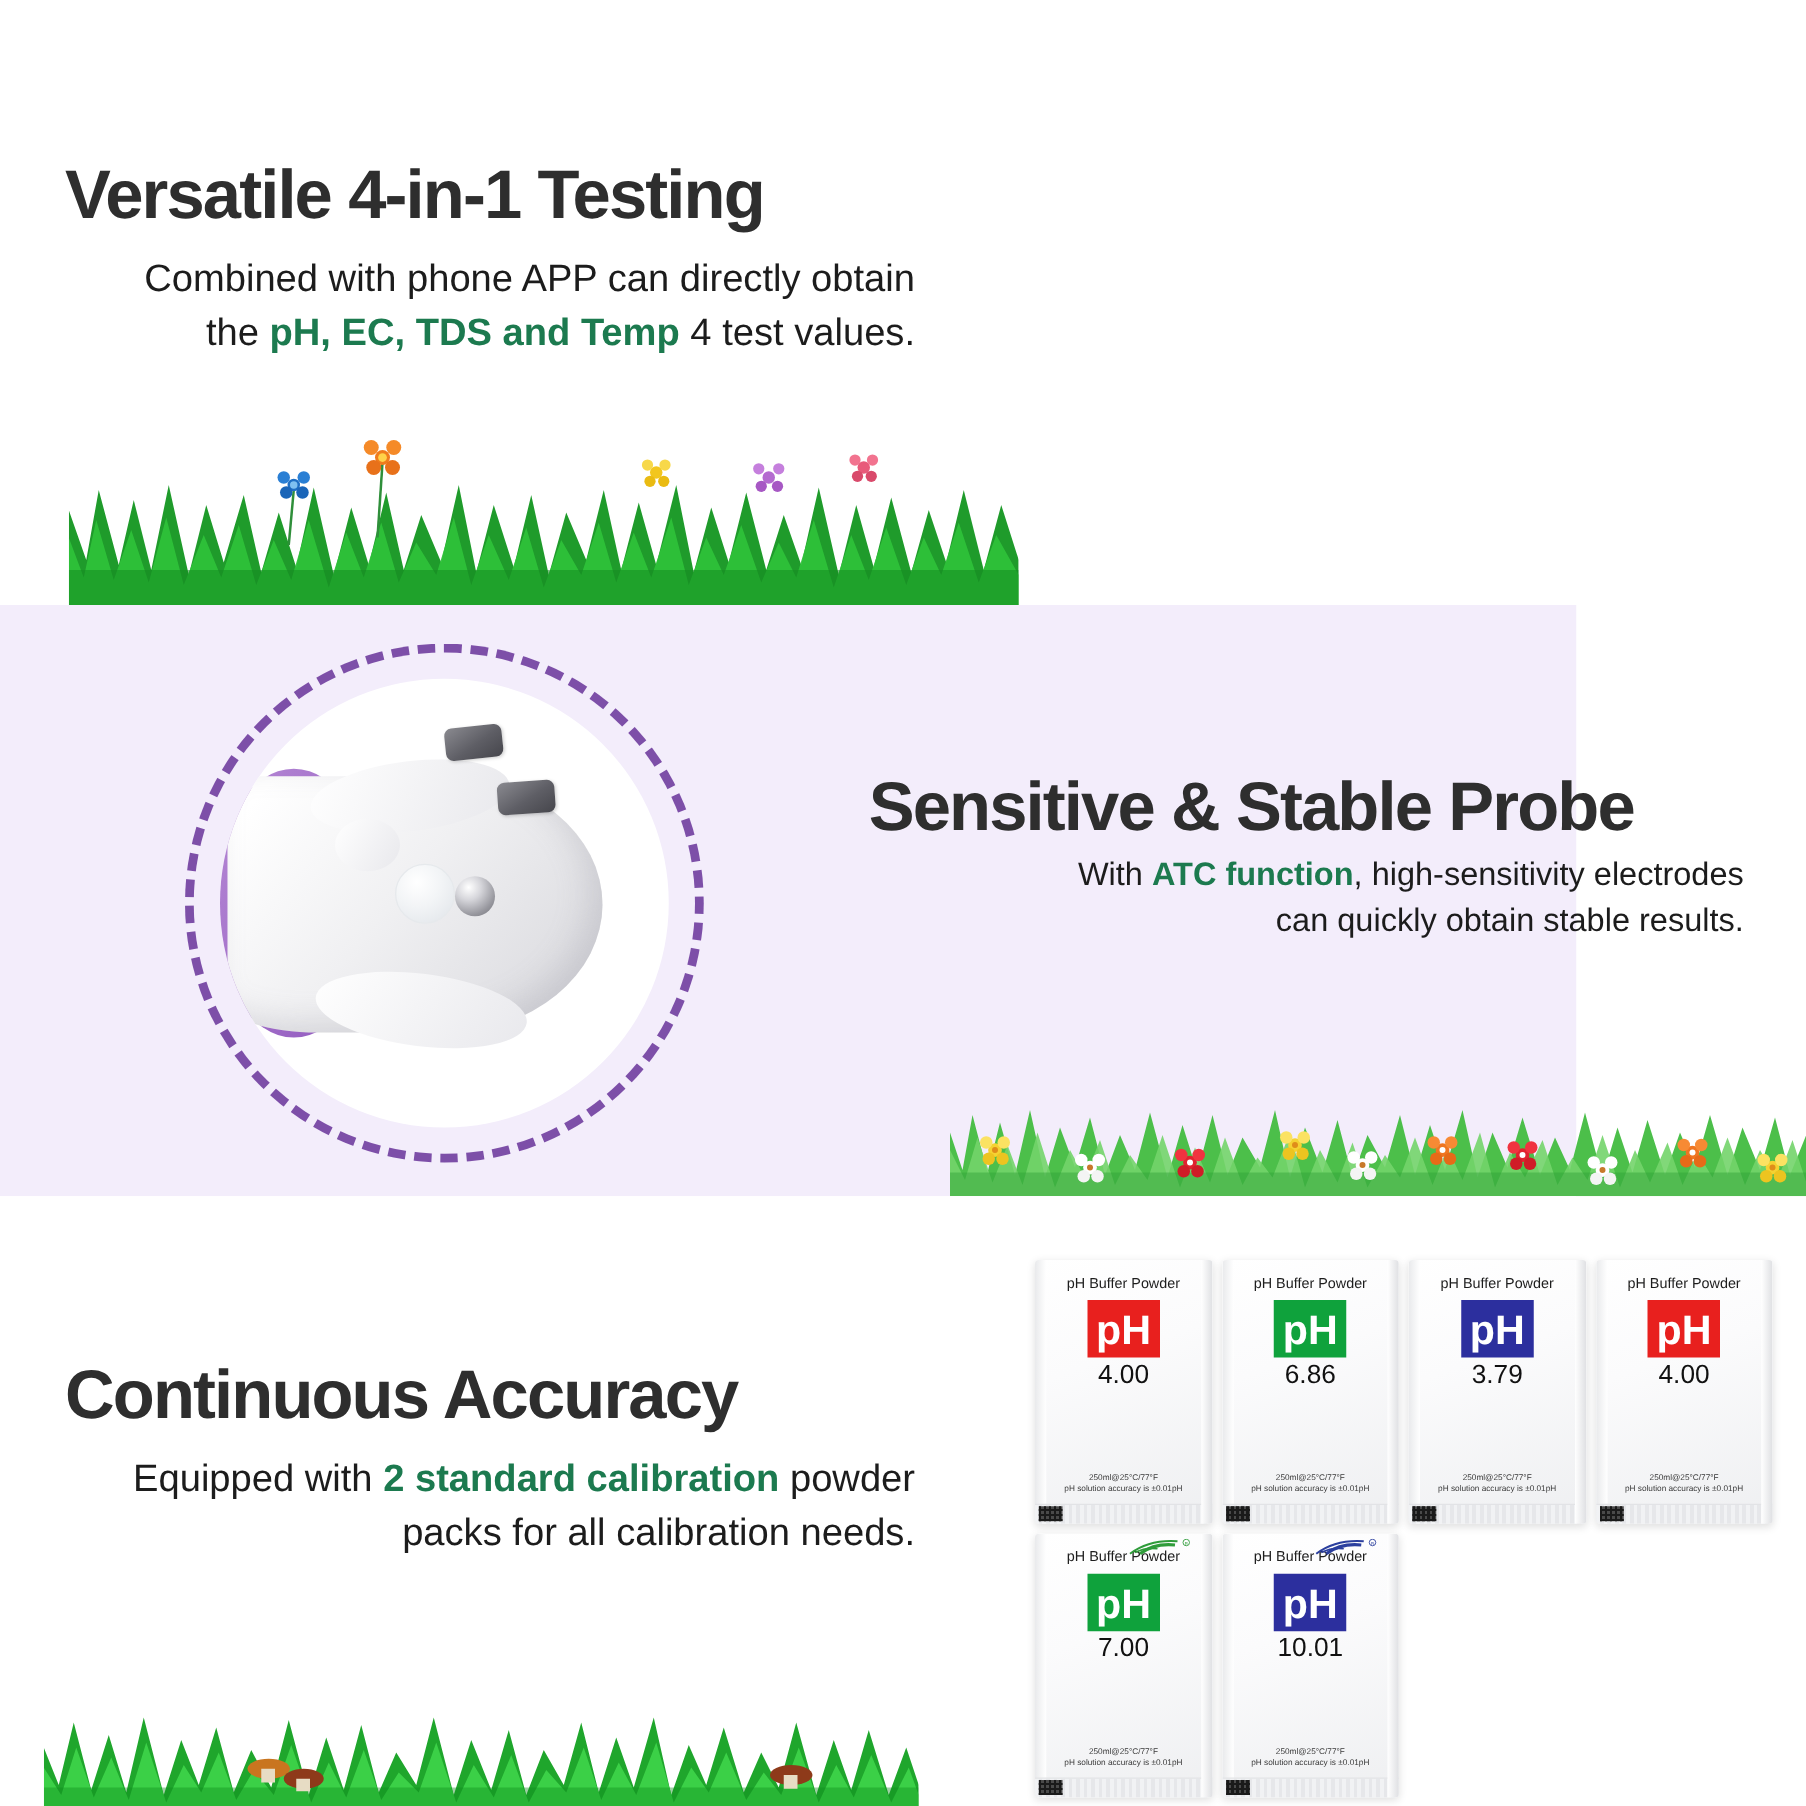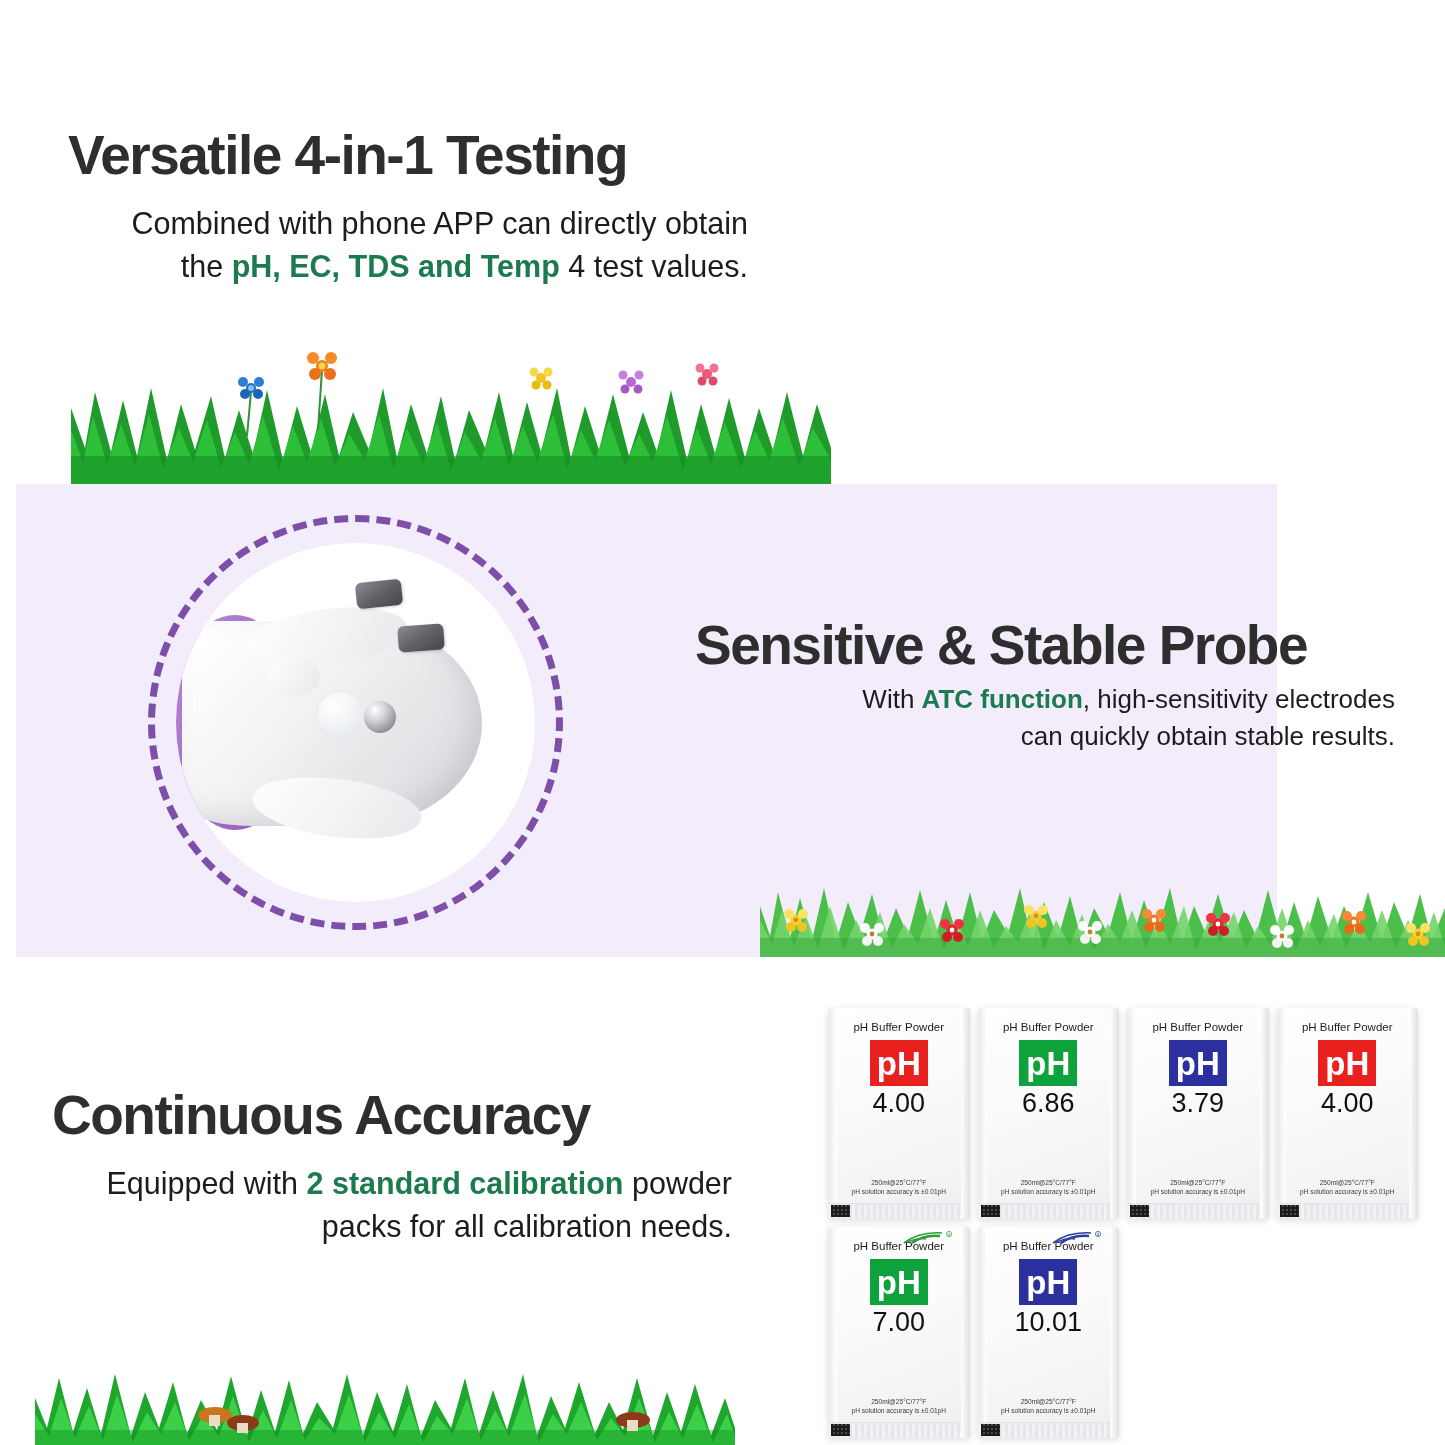--- a/index.html
+++ b/index.html
@@ -5,21 +5,21 @@
   * { margin:0; padding:0; box-sizing:border-box; }
   body {
     width:1445px; height:1445px;
     font-family:"Liberation Sans", sans-serif;
     background:#ffffff;
     overflow:hidden;
     position:relative;
   }
 
   
-  .panel { position:absolute; left:16px; width:1261px; overflow:hidden;padding-left:11px; }
+  .panel { position:absolute; left:0; width:1261px; overflow:hidden;padding-left:11px; }
   #panel-1 { top:0;    height:484px;  background:#ffffff; }
   #panel-2 { top:484px; height:473px; background:#f3edfb; }
   #panel-3 { top:957px; height:488px; background:#ffffff; }
 
   
   .headline {
     font-weight:bold;
     color:#2e2e2e;
     letter-spacing:-1.5px;
     line-height:1.0;
@@ -121,21 +121,21 @@
   }
   .pk-logo {
     position:absolute; right:16px; top:4px; width:52px; height:14px;
   }
   .pk-title { font-size:11.5px; color:#1d1d1d; margin-top:4px; }
   .pk-box {
     width:58px; height:46px; margin-top:7px;
     display:flex; align-items:center; justify-content:center;
   }
   .pk-box span { color:#ffffff; font-size:33px; font-weight:bold; line-height:1; }
-  .pk-value { font-size:27px; color:#111111; margin-top:2px; letter-spacing:0px; }
+  .pk-value { font-size:21px; color:#111111; margin-top:2px; letter-spacing:0px; }
   .pk-fine {
     position:absolute; bottom:22px; left:0; right:0;
     text-align:center; font-size:6.6px; color:#3a3a3a; line-height:1.45;
   }
   .pk-seal {
     position:absolute; bottom:0; left:0; width:100%; height:16px;
     background:repeating-linear-gradient(90deg,#f1f2f4 0 3px,#e6e7ea 3px 6px);
     border-top:1px solid #e2e3e6;
   }
   .pk-notch {

